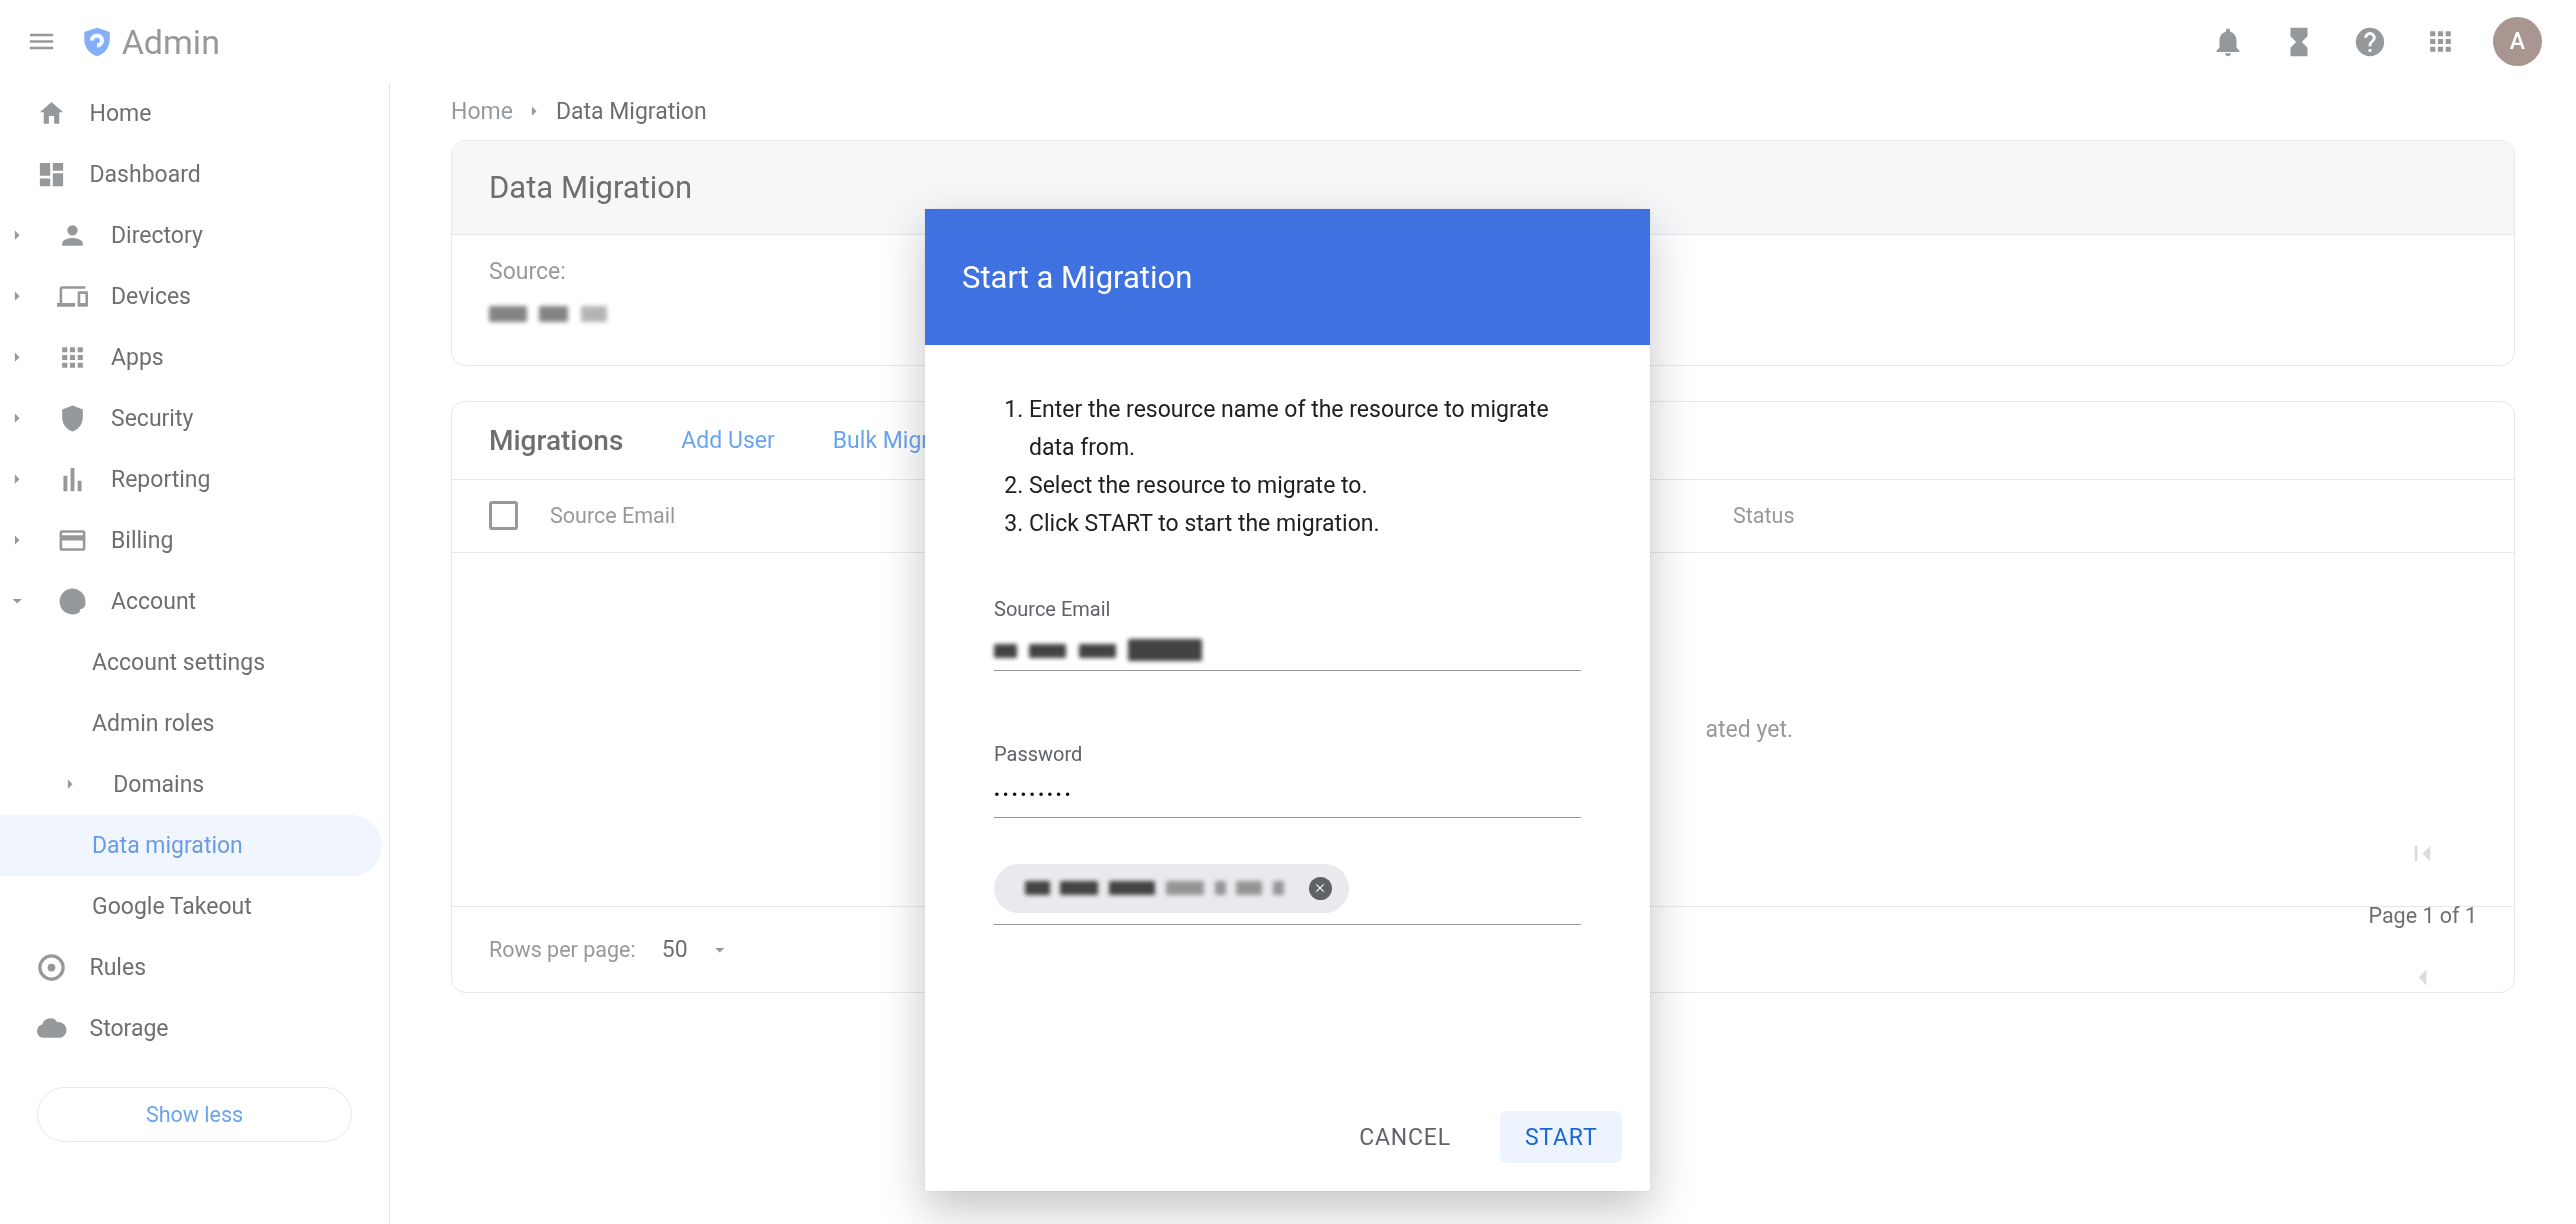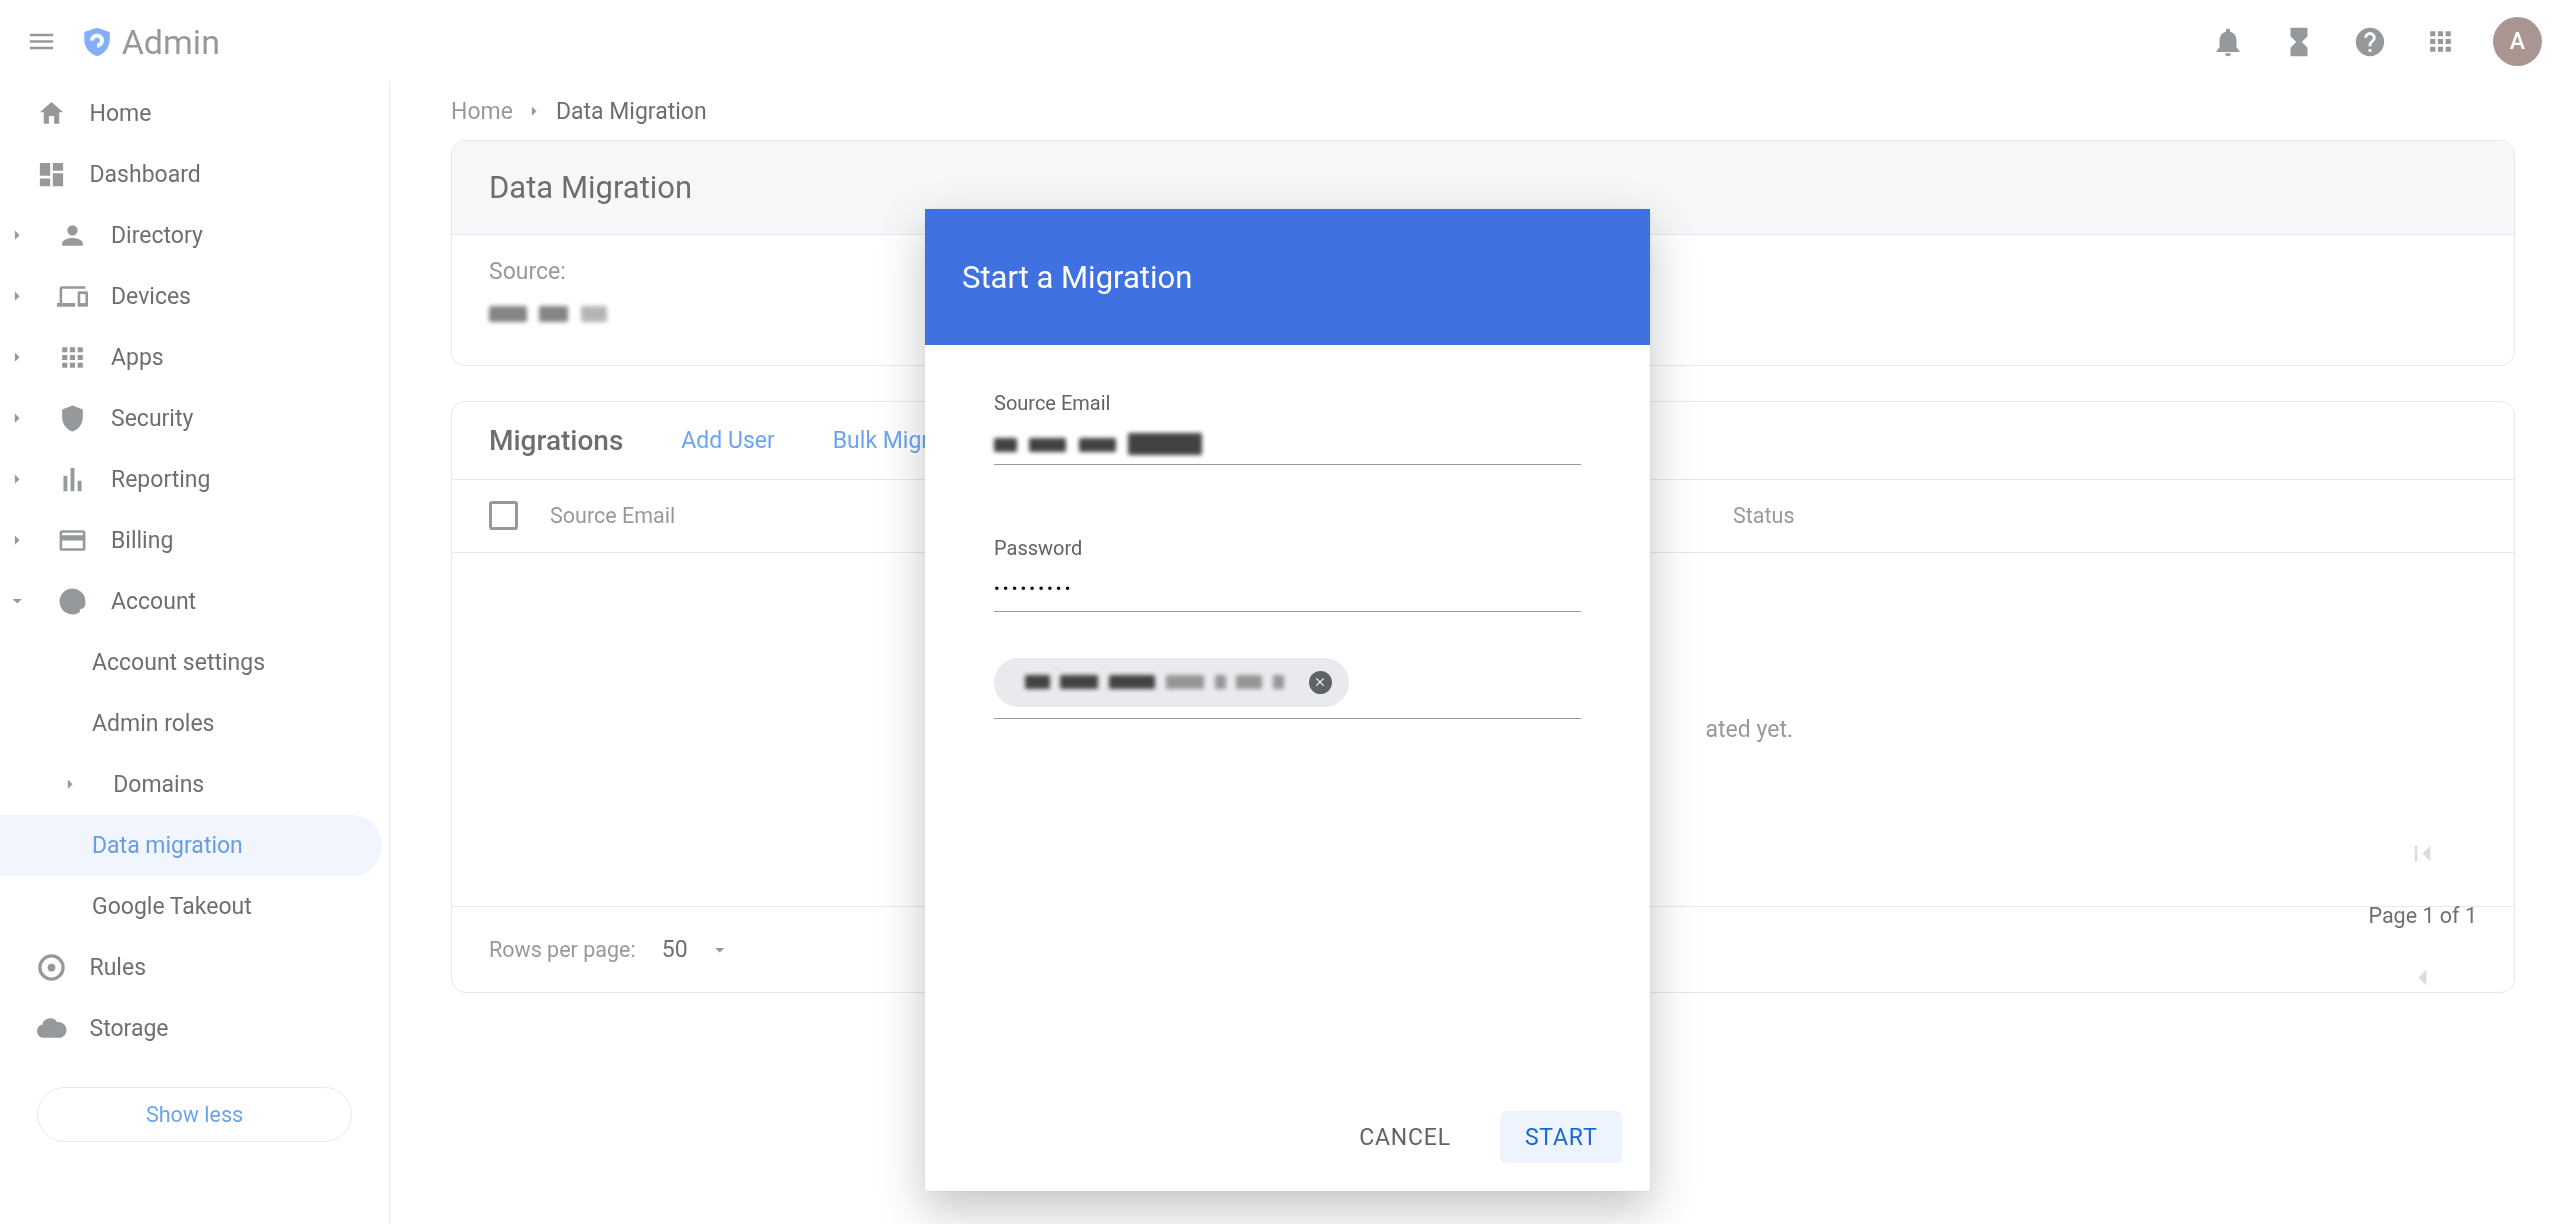--- a/index.html
+++ b/index.html
@@ -431,20 +431,25 @@
         </div>
       </div>
     </div>
   </div>
 </div>
 
 <div class="scrim"></div>
 <div class="dialog">
   <div class="dialog-head">Start a Migration</div>
   <div class="dialog-body">
+    <ol>
+      <li>Enter the resource name of the resource to migrate data from.</li>
+      <li>Select the resource to migrate to.</li>
+      <li>Click START to start the migration.</li>
+    </ol>
 
     <div class="field-label">Source Email</div>
     <div class="text-field">
       <span class="redact" style="width:23px; height:14px;"></span>
       <span class="redact" style="width:37px; height:14px;"></span>
       <span class="redact" style="width:37px; height:14px;"></span>
       <span class="redact" style="width:74px; height:21.5px; margin-bottom:-3.1px;"></span>
     </div>
 
     <div class="field-label">Password</div>

